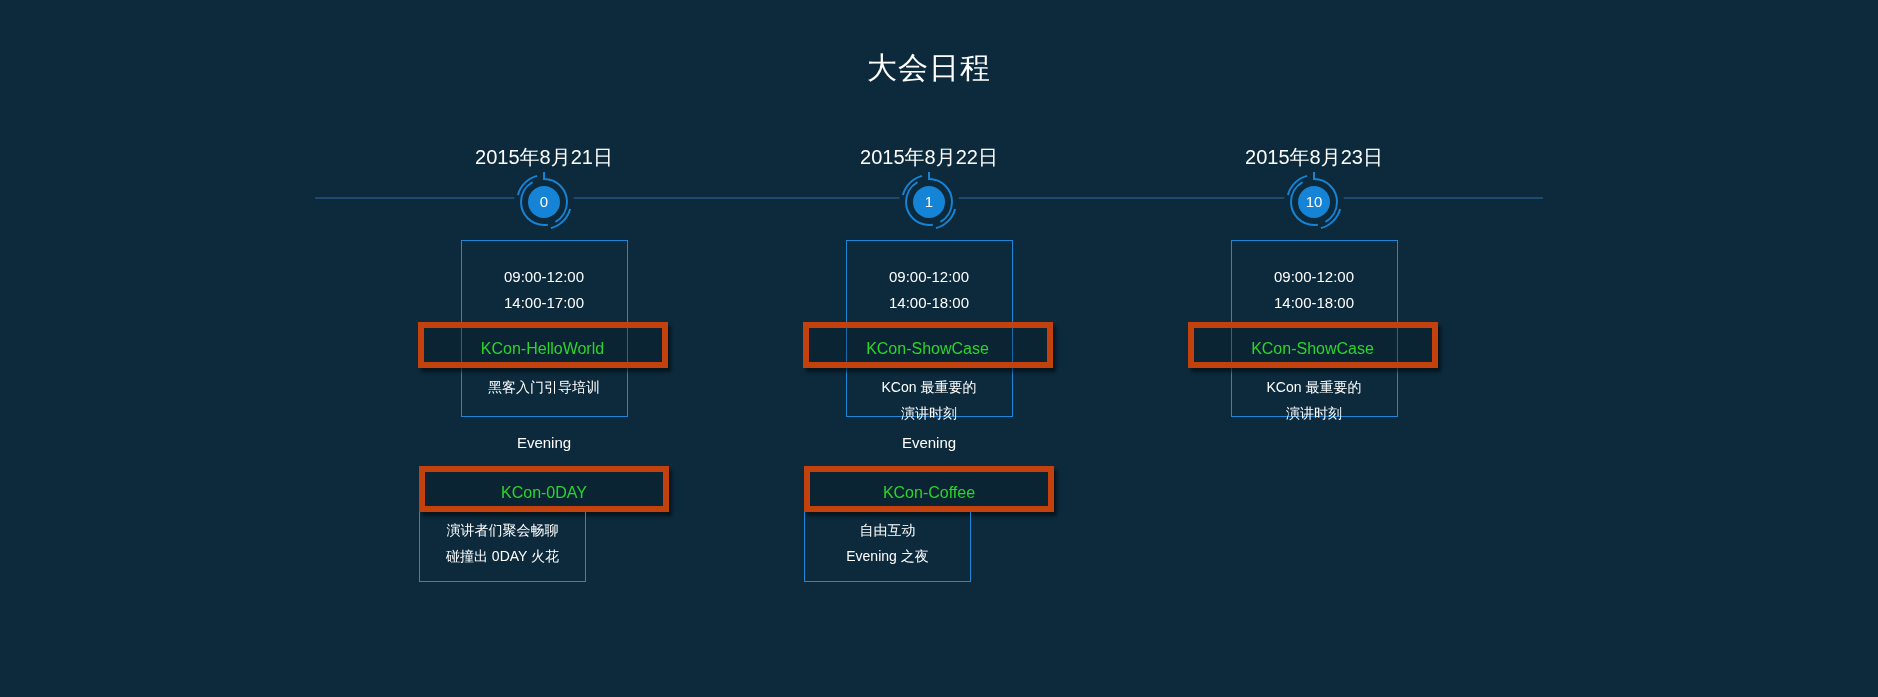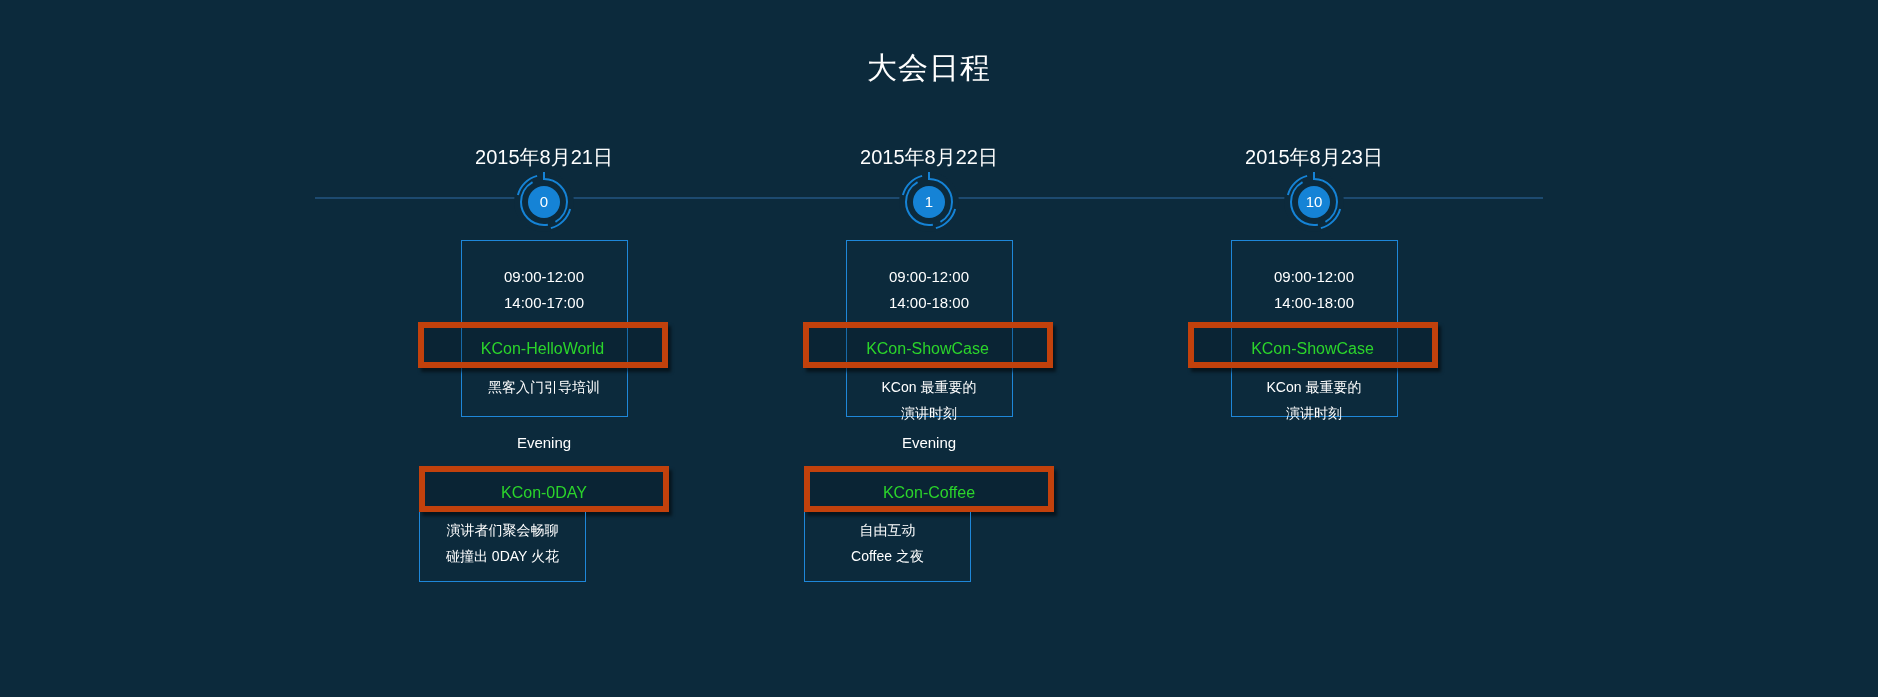--- a/index.html
+++ b/index.html
@@ -120,21 +120,21 @@
           <div class="desc-area">
             <span class="desc-line">KCon 最重要的</span>
             <span class="desc-line">演讲时刻</span>
           </div>
         </div>
         <div class="evening-label">Evening</div>
         <div class="evening-section">
           <div class="event-button">KCon-Coffee</div>
           <div class="evening-card">
             <span class="desc-line">自由互动</span>
-            <span class="desc-line">Coffee 之夜</span>
+            <span class="desc-line">Evening 之夜</span>
           </div>
         </div>
       </div>
 
       <div class="col">
         <div class="date-label">2015年8月23日</div>
         <svg class="badge-wrap" viewBox="0 0 64 64">
           <circle cx="32" cy="32" r="30" fill="#0c2a3c"></circle>
           <circle cx="32" cy="32" r="23" fill="none" stroke="#1583d6" stroke-width="2" pathLength="360" stroke-dasharray="150 20 160 30" transform="rotate(-90 32 32)"></circle>
           <circle cx="32" cy="32" r="27" fill="none" stroke="#1583d6" stroke-width="2" pathLength="360" stroke-dasharray="0 105 60 120 60 15" transform="rotate(-90 32 32)"></circle>

